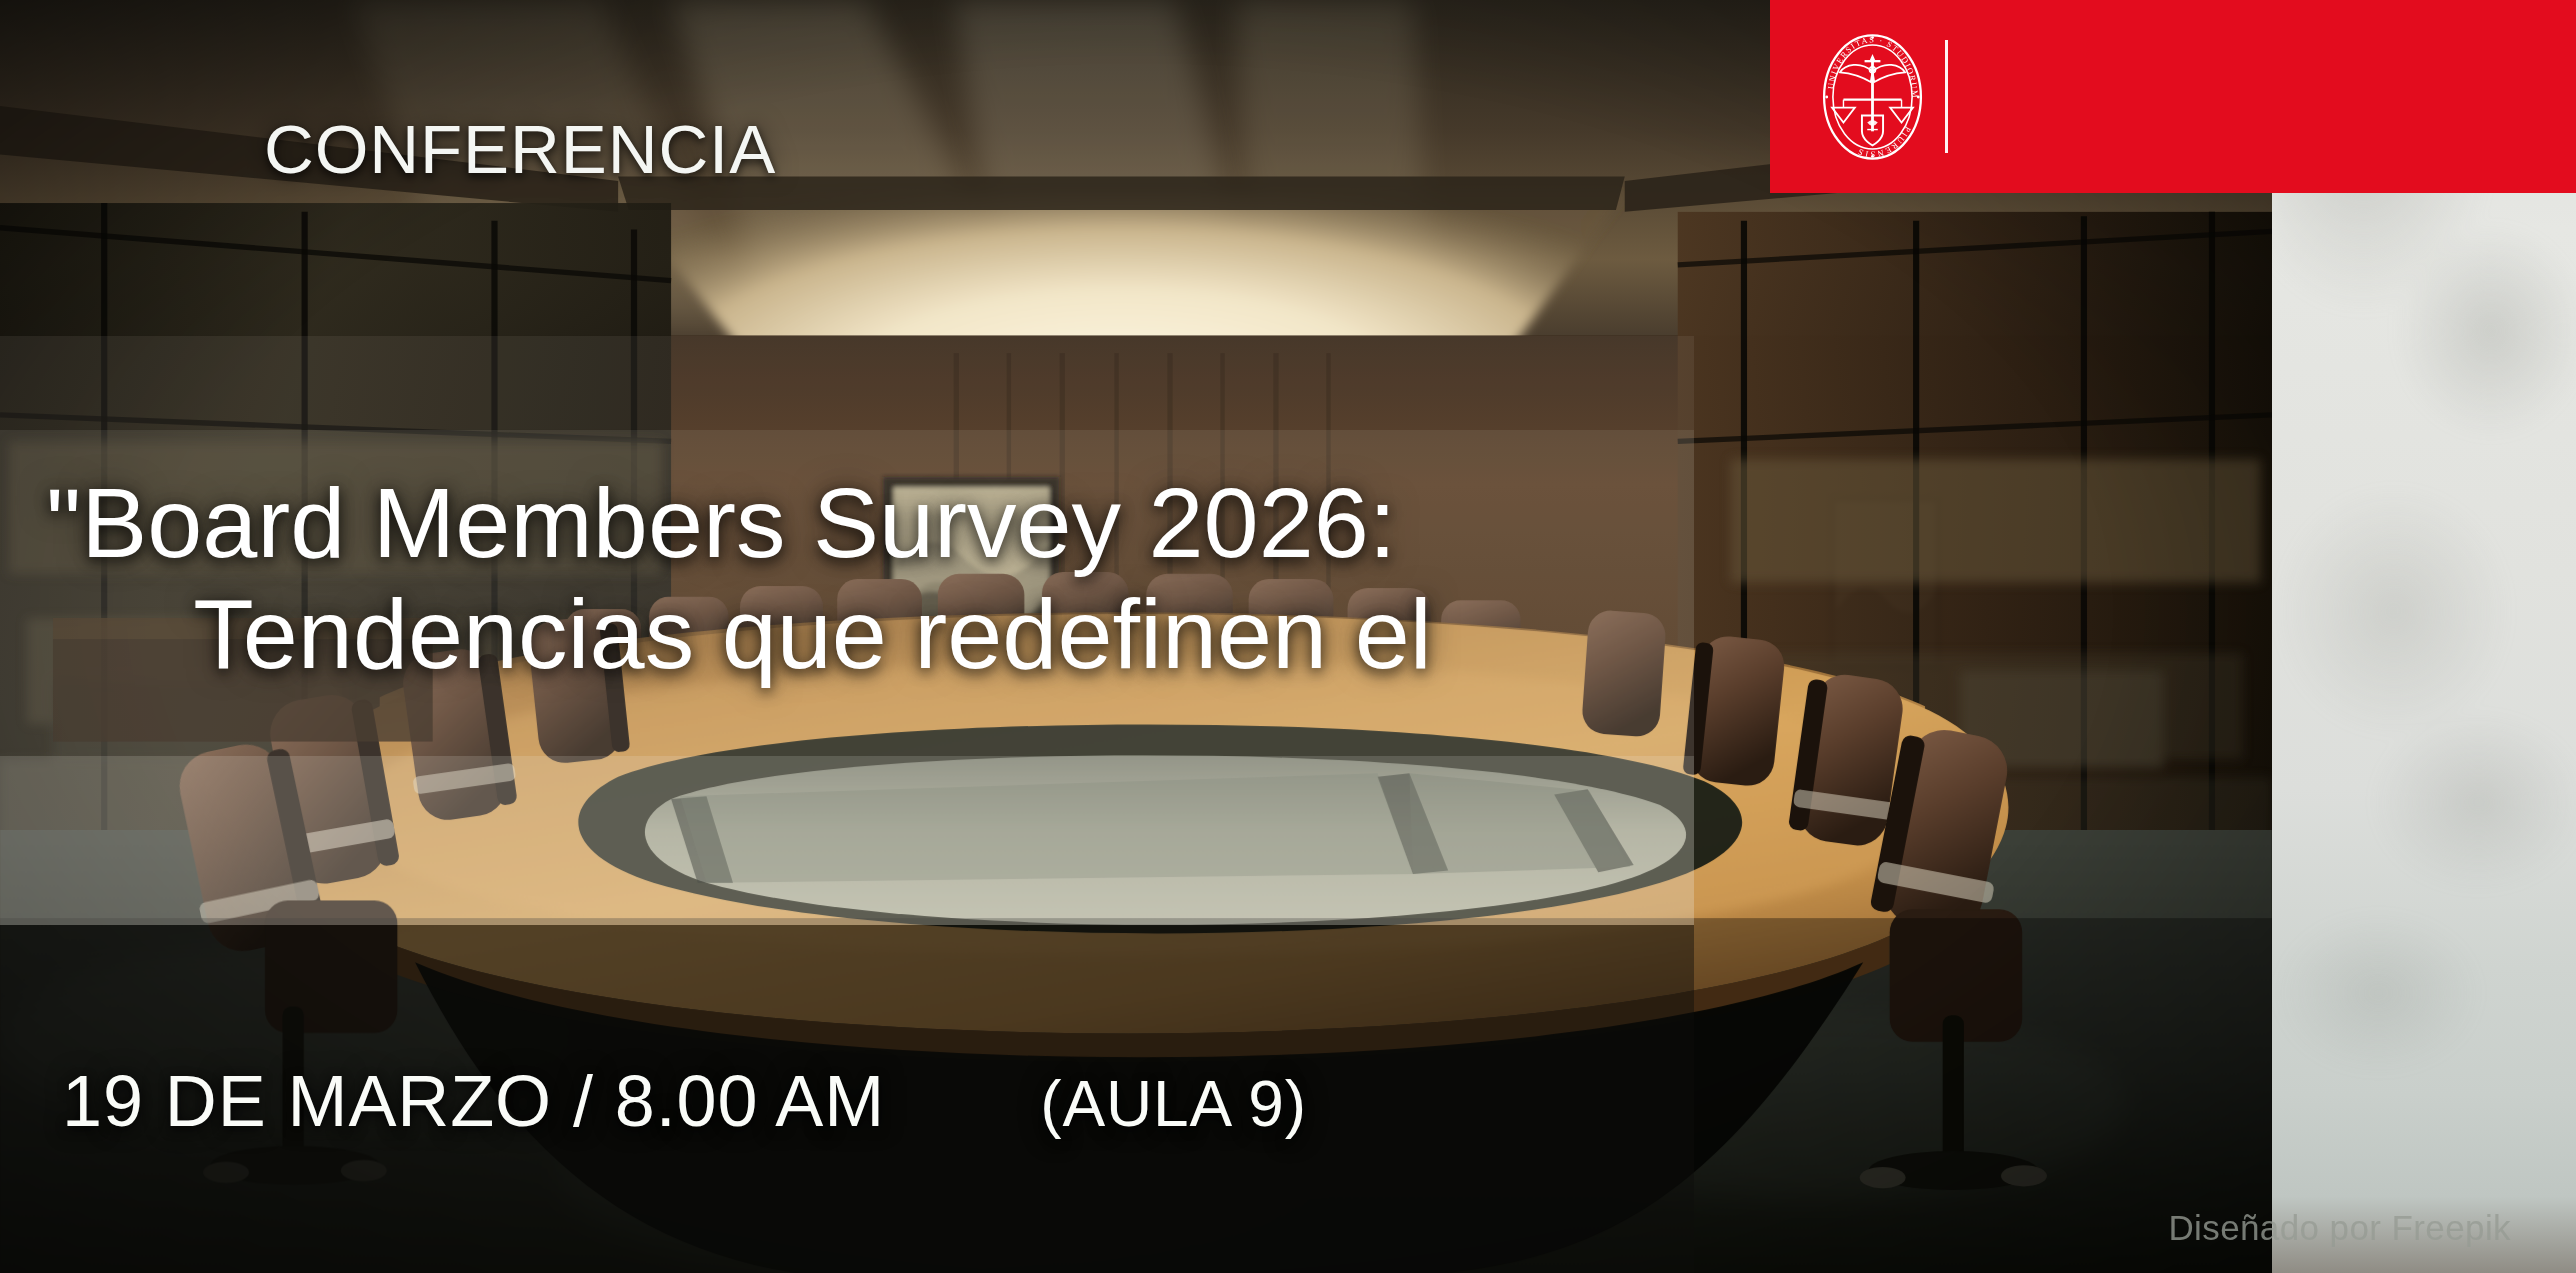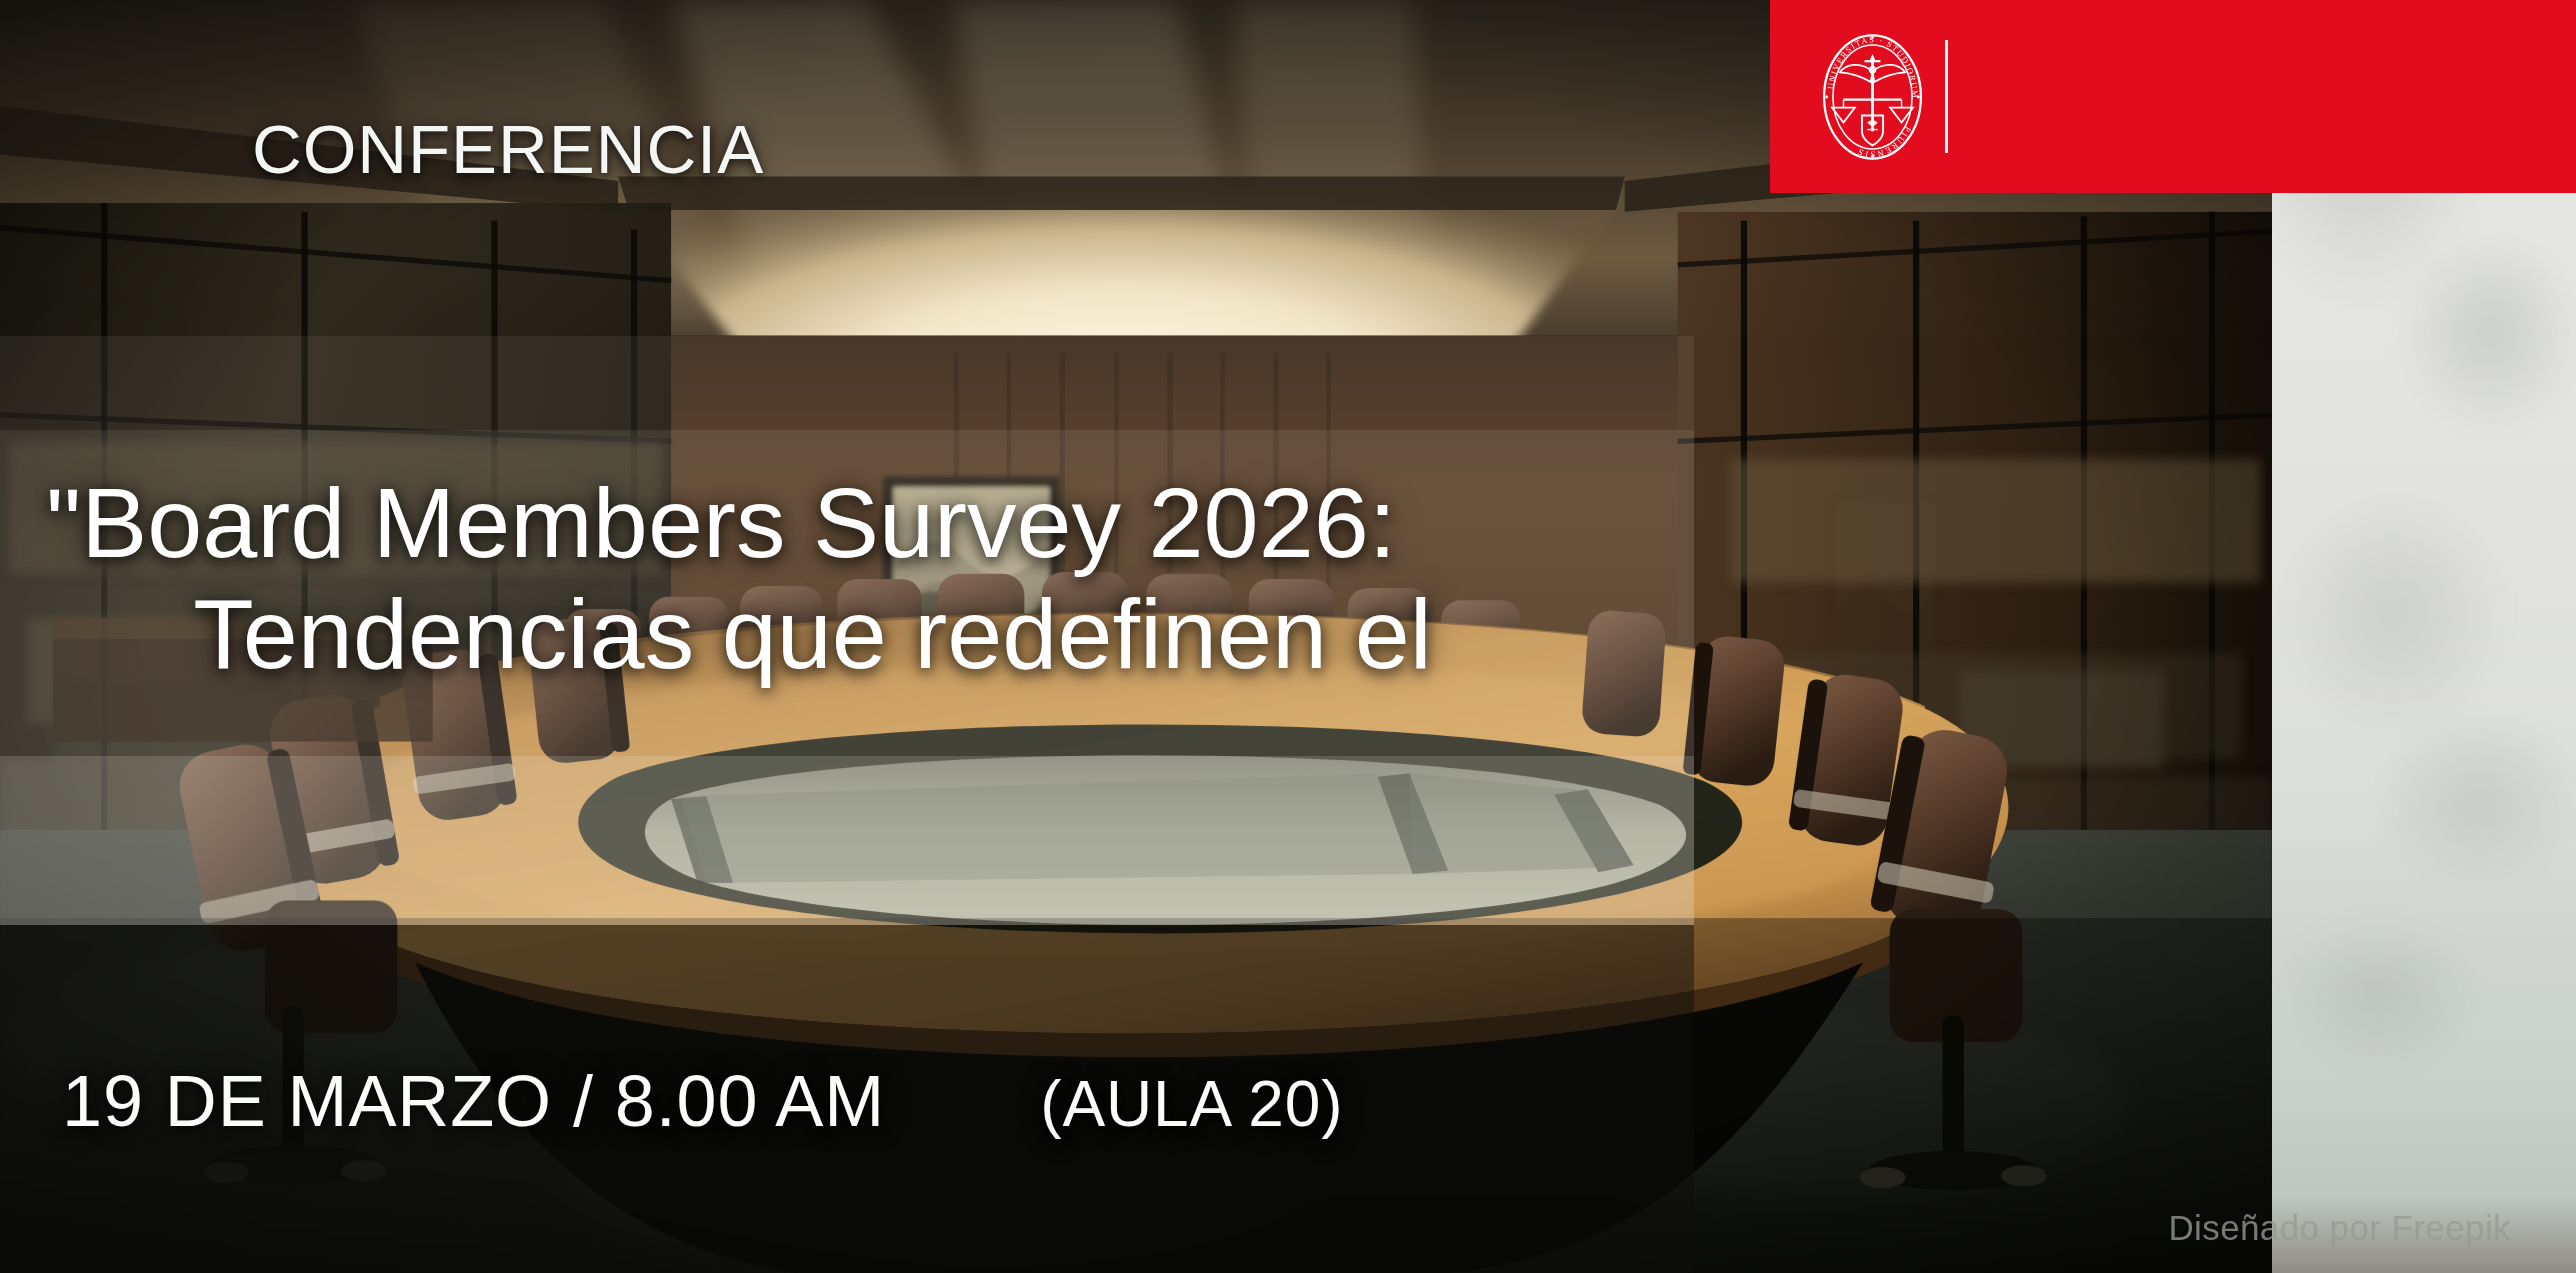--- a/index.html
+++ b/index.html
@@ -49,21 +49,21 @@
   .band-mid  { top:756px; height:169px; background:rgba(232,230,218,0.30); }
   .band-lower{ top:925px;height:349px; background:rgba(12,12,10,0.46); }
 
   .band-top-strip{
     position:absolute; left:0; top:336px; width:1694px; height:94px;
     background:rgba(210,205,190,0.09); pointer-events:none;
   }
 
   
   .conferencia{
-    position:absolute; left:252px; top:110px;
+    position:absolute; left:264px; top:110px;
     font-size:69px; font-weight:400; letter-spacing:0.9px;
     color:#f4f6f3;
     text-shadow:0 2.6px 8.8px rgba(0,0,0,.75), 0 0 23px rgba(0,0,0,.55);
     white-space:nowrap;
   }
 
   .title{
     position:absolute; left:0px; top:468px; width:1590px;
     text-align:center;
     font-size:99px; font-weight:400; line-height:1.12;
@@ -425,21 +425,21 @@
 
   <div class="conferencia">CONFERENCIA</div>
 
   <div class="title">
     <span class="title-line l1">"Board Members Survey 2026:</span>
     <span class="title-line l2">Tendencias que redefinen el</span>
   </div>
 
   <div class="footer-row">
     <span class="date-time">19 DE MARZO / 8.00 AM</span>
-    <span class="room">(AULA 20)</span>
+    <span class="room">(AULA 9)</span>
   </div>
 
   <div class="credit">Diseñado por Freepik</div>
 
   <div class="banner">
 
     <svg class="seal" viewBox="0 0 128 150" aria-hidden="true">
       <ellipse cx="64" cy="75" rx="55" ry="70" fill="none" stroke="#fff" stroke-width="2.6"></ellipse>
       <ellipse cx="64" cy="75" rx="45" ry="59" fill="none" stroke="#fff" stroke-width="1.8"></ellipse>
 

